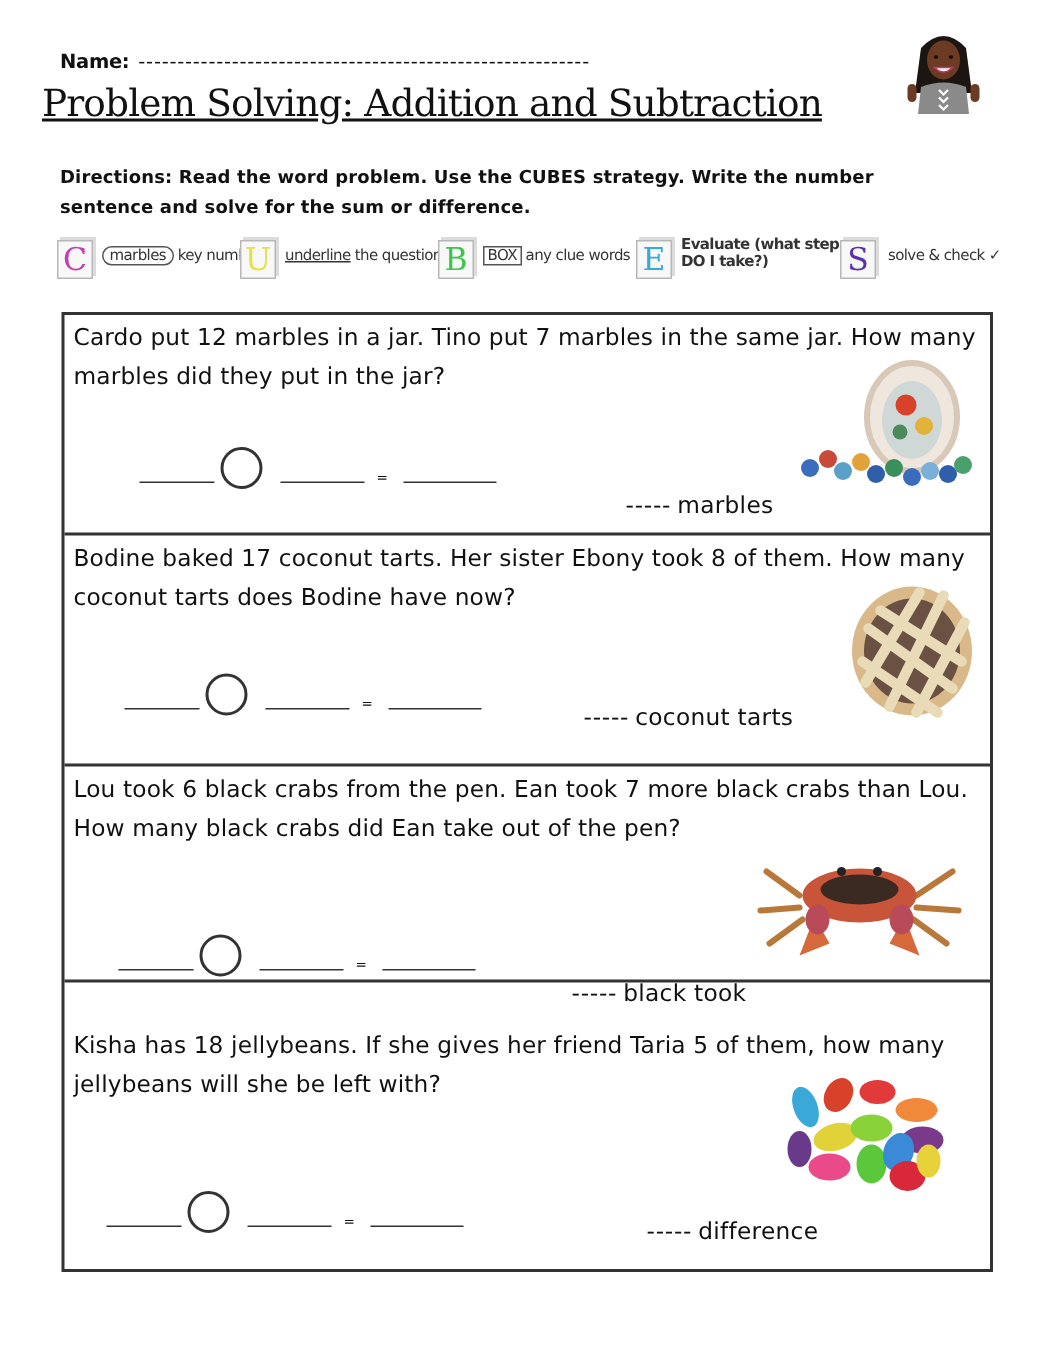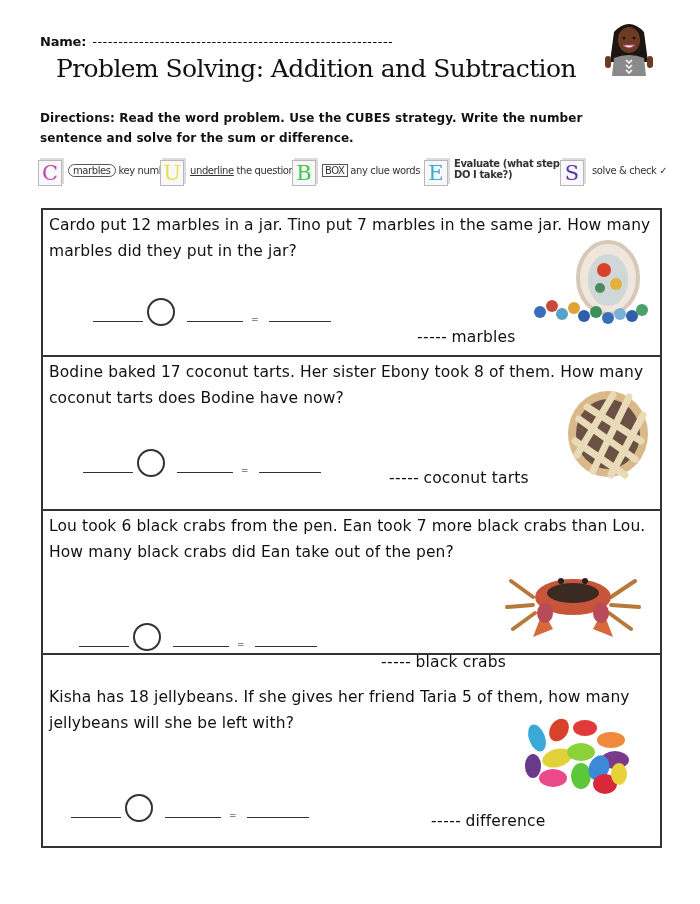--- a/index.html
+++ b/index.html
@@ -1,21 +1,21 @@
 <!DOCTYPE html>
 <html><head>
   <meta charset="utf-8">
   <style>
     * { box-sizing: border-box; margin: 0; padding: 0; }
     html, body { width: 700px; height: 904px; background: #ffffff; overflow: hidden; }
     body { position: relative; font-family: "DejaVu Sans", sans-serif; color: #111; }
 
     .name-row { position: absolute; left: 40px; top: 34px; font-size: 13px; font-weight: bold; letter-spacing: -0.2px; }
     .name-row .dash { font-weight: normal; margin-left: 6px; letter-spacing: 0.5px; }
-    .title { position: absolute; left: 56px; top: 54px; font-family: "DejaVu Serif", serif; font-size: 25px; letter-spacing: -0.6px; font-weight: normal; }
+    .title { position: absolute; left: 28px; top: 54px; font-family: "DejaVu Serif", serif; font-size: 25px; letter-spacing: -0.6px; font-weight: normal; text-decoration: underline; }
 
     .avatar { position: absolute; left: 602px; top: 18px; width: 54px; height: 58px; }
 
     .directions { position: absolute; left: 40px; top: 108px; width: 600px; font-size: 12px; font-weight: bold; line-height: 20px; letter-spacing: 0.1px; }
 
     .cubes { position: absolute; left: 36px; top: 158px; height: 32px; width: 650px; }
     .cube { position: absolute; top: 2px; width: 24px; height: 26px; border: 1px solid #b8b8b8; background: #f8f8f8; box-shadow: 2px -2px 0 #dcdcdc; display: flex; align-items: center; justify-content: center; font-family: "DejaVu Serif", serif; font-size: 21px; }
     .cube-label { position: absolute; top: 7px; font-size: 10px; color: #333; font-family: "DejaVu Sans", sans-serif; letter-spacing: -0.4px; white-space: nowrap; }
     .circle-word { border: 1px solid #555; border-radius: 10px; padding: 0 4px; }
     .underline-word { text-decoration: underline; }
@@ -126,21 +126,21 @@
 
   <div class="problem" style="top:301px;height:144px">
     <div class="ptext">Lou took 6 black crabs from the pen.  Ean took 7 more black crabs than Lou.  How many black crabs did Ean take out of the pen?</div>
     <div class="eq" style="left:36px;top:112px;width:240px">
       <div class="blank" style="left:0;width:50px"></div>
       <div class="op-circle" style="left:54px"></div>
       <div class="blank" style="left:94px;width:56px"></div>
       <div class="eq-sign" style="left:158px">=</div>
       <div class="blank" style="left:176px;width:62px"></div>
     </div>
-    <div class="answer" style="left:338px;top:142px"><span class="dashes">-----</span><span>black crabs</span></div>
+    <div class="answer" style="left:338px;top:142px"><span class="dashes">-----</span><span>black took</span></div>
     <svg class="pic" style="left:460px;top:56px" width="140" height="80" viewBox="0 0 140 80">
       <path d="M30 30 L8 14 M30 38 L4 40 M32 46 L10 62 M108 30 L132 14 M108 38 L136 40 M106 46 L128 62" stroke="#b8783a" stroke-width="4" fill="none" stroke-linecap="round"></path>
       <ellipse cx="70" cy="30" rx="38" ry="18" fill="#c8553a"></ellipse>
       <ellipse cx="70" cy="26" rx="26" ry="10" fill="#3a2a22"></ellipse>
       <circle cx="58" cy="14" r="3" fill="#222"></circle>
         <circle cx="82" cy="14" r="3" fill="#222"></circle>
       <path d="M40 44 L30 70 L50 62 Z" fill="#d6693a"></path>
       <path d="M100 44 L110 70 L90 62 Z" fill="#d6693a"></path>
       <ellipse cx="42" cy="46" rx="8" ry="10" fill="#b84a5a"></ellipse>
       <ellipse cx="98" cy="46" rx="8" ry="10" fill="#b84a5a"></ellipse>

